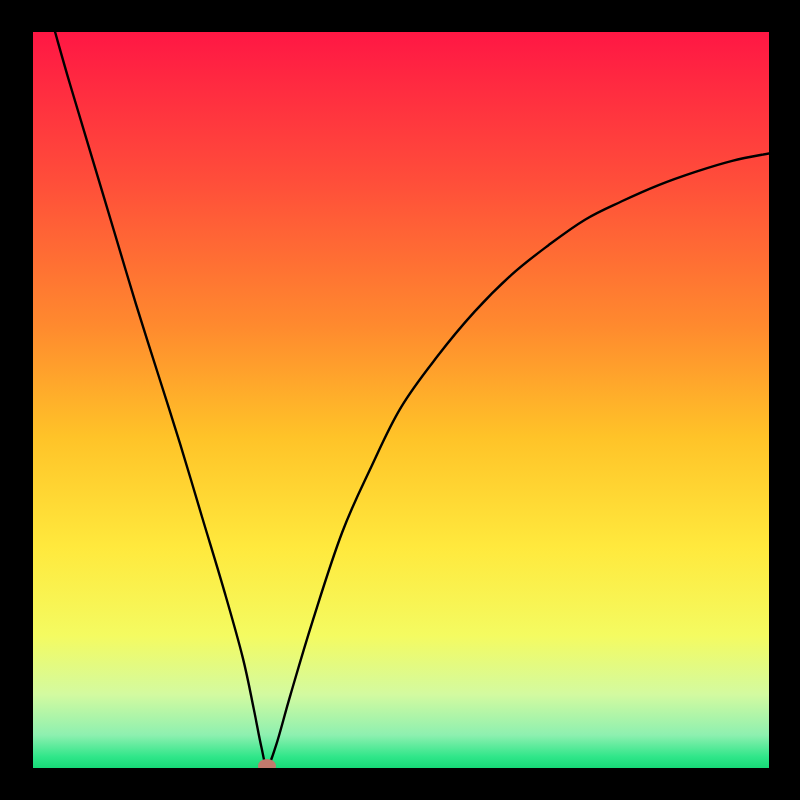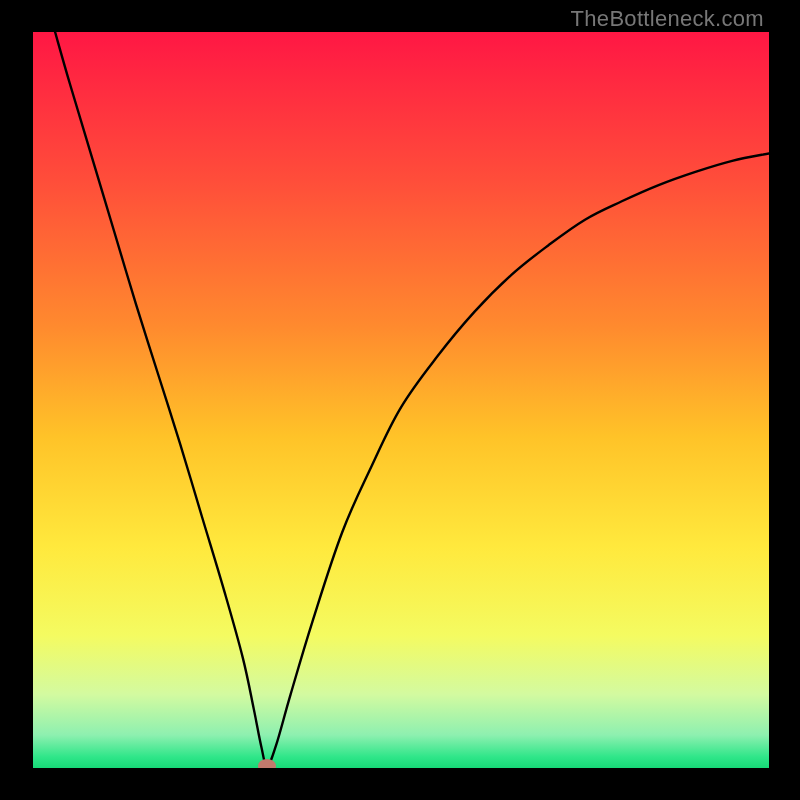--- a/index.html
+++ b/index.html
@@ -52,21 +52,20 @@
     height: 14px;
     border-radius: 50%;
     background: #c17a6d;
     transform: translate(-50%, -50%);
   }
 </style>
 </head>
 <body>
 
 <div class="frame">
-  <div class="watermark">TheBottleneck.com</div>
   <div class="plot-area">
     <svg class="gradient" viewBox="0 0 736 736" preserveAspectRatio="none">
       <defs>
         <linearGradient id="bg-grad" x1="0" y1="0" x2="0" y2="1">
             <stop offset="0%" stop-color="#ff1744"></stop>
             <stop offset="20%" stop-color="#ff4d3a"></stop>
             <stop offset="40%" stop-color="#ff8a2e"></stop>
             <stop offset="55.00000000000001%" stop-color="#ffc328"></stop>
             <stop offset="70%" stop-color="#ffe93d"></stop>
             <stop offset="82%" stop-color="#f4fb61"></stop>

